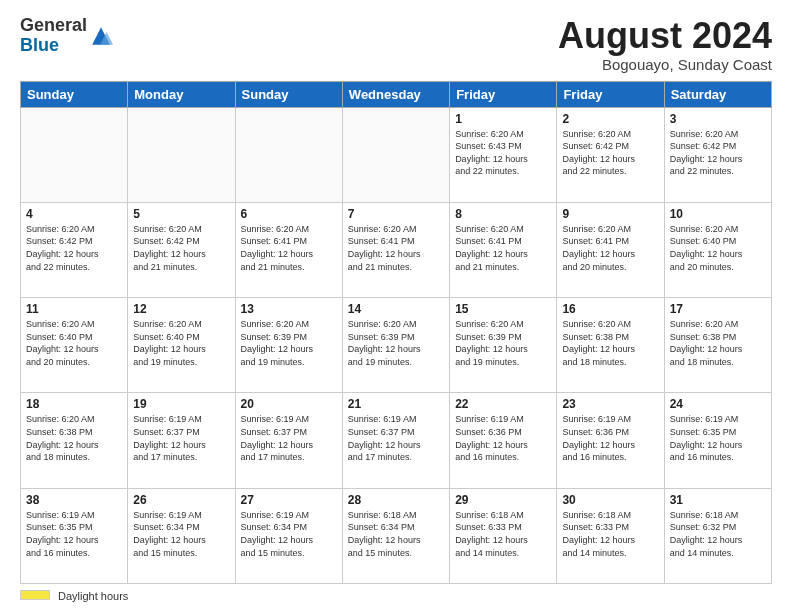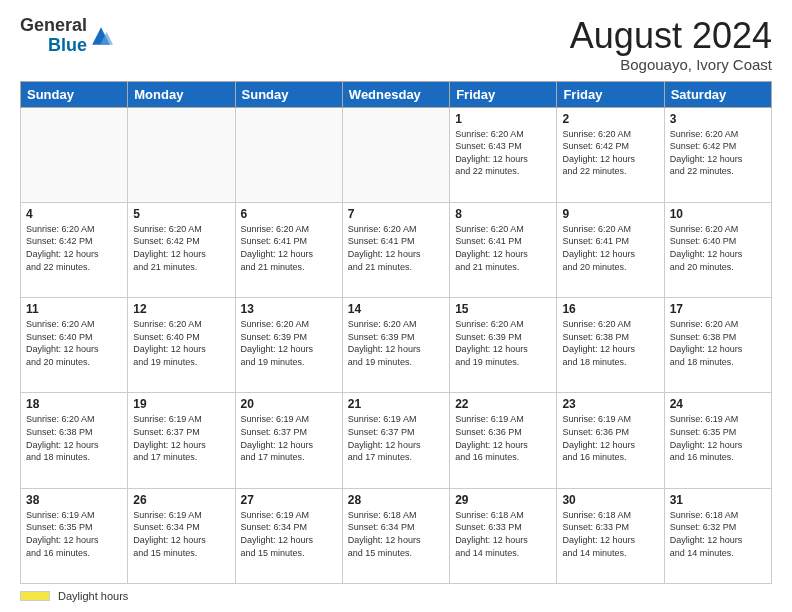--- a/index.html
+++ b/index.html
@@ -25,35 +25,34 @@
     }
     .logo {
       display: flex;
       align-items: center;
       gap: 0;
     }
     .logo-text {
       font-size: 18px;
       font-weight: bold;
       line-height: 1.1;
-      text-align: right;
     }
     .logo-text .general { color: #333; }
     .logo-text .blue { color: #0369a1; }
     .logo-icon {
       width: 24px;
       height: 24px;
       margin-left: 2px;
     }
     .title-block {
       text-align: right;
     }
     .month-title {
       font-size: 36px;
-      font-weight: normal;
+      font-weight: bold;
       color: #222;
       line-height: 1.1;
     }
     .location {
       font-size: 15px;
       color: #444;
     }
     .calendar {
       width: 100%;
       border-collapse: collapse;
@@ -87,21 +86,20 @@
       display: block;
       margin-bottom: 2px;
     }
     .day-info {
       font-size: 9px;
       line-height: 1.4;
       color: #333;
     }
     .footer {
       display: flex;
-      align-items: center;
       gap: 8px;
       margin-top: 6px;
       font-size: 11px;
       color: #333;
     }
     .daylight-bar {
       width: 30px;
       height: 10px;
       background: #f5e642;
       border: 1px solid #ccc;
@@ -122,21 +120,21 @@
           </span>
           <svg class="logo-icon" viewBox="0 0 30 30" xmlns="http://www.w3.org/2000/svg">
             <polygon points="4,26 15,4 26,26" fill="#1a6bbf"></polygon>
             <polygon points="14,26 22,10 30,26" fill="#5ba0e0" opacity="0.7"></polygon>
           </svg>
         </div>
       </div>
     </div>
     <div class="title-block">
       <div class="month-title">August 2024</div>
-      <div class="location">Bogouayo, Ivory Coast</div>
+      <div class="location">Bogouayo, Sunday Coast</div>
     </div>
   </div>
 
   <table class="calendar">
     <thead>
       <tr>
       <th>Sunday</th>
           <th>Monday</th>
           <th>Sunday</th>
           <th>Wednesday</th>

